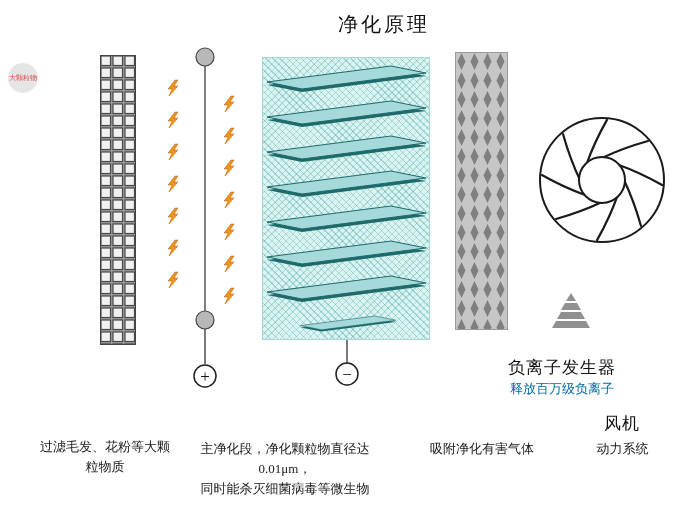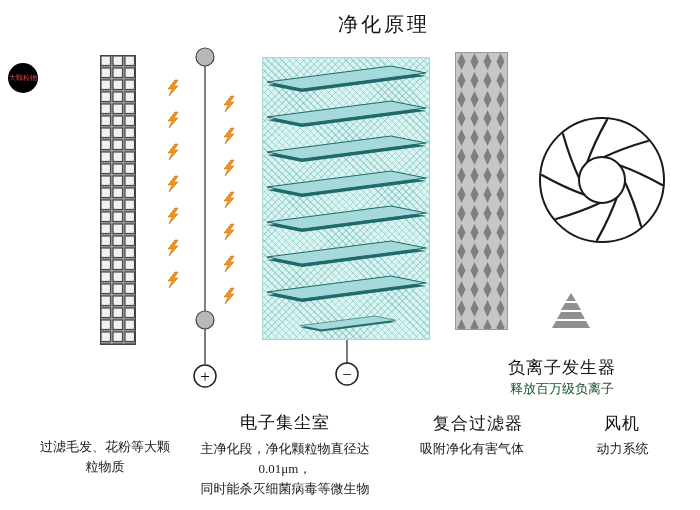--- a/index.html
+++ b/index.html
@@ -5,23 +5,23 @@
   html,body{margin:0;padding:0;background:#fff;}
   #stage{
     position:relative;width:700px;height:510px;background:#ffffff;overflow:hidden;
     font-family:"Liberation Serif","DejaVu Serif",serif;color:#111;
   }
   .abs{position:absolute;}
   .title{font-size:20px;letter-spacing:3px;text-align:right;color:#111;}
   .comp-label{font-size:17px;text-align:center;color:#111;letter-spacing:1px;}
   .comp-desc{font-size:13px;text-align:center;color:#1a1a1a;line-height:1.55;}
   .ion-title{font-size:17px;text-align:center;color:#111;letter-spacing:1px;}
-  .ion-desc{font-size:13px;text-align:center;color:#14532d;}
+  .ion-desc{font-size:13px;text-align:center;color:#0369a1;}
   .particle{
-    width:30px;height:30px;border-radius:50%;background:#000000;
+    width:30px;height:30px;border-radius:50%;background:#e5e5e5;
     display:flex;align-items:center;justify-content:center;text-align:center;
     color:#e04848;font-size:7px;line-height:1.15;padding:1px;box-sizing:border-box;
   }
   .chamber{
     background-color:#daf4f2;
     background-image:
       repeating-linear-gradient(45deg, rgba(30,140,140,.30) 0 1px, transparent 1px 5px),
       repeating-linear-gradient(-45deg, rgba(30,140,140,.22) 0 1px, transparent 1px 5px);
     border:1px solid #a8d8d4;box-sizing:border-box;
   }
@@ -140,33 +140,31 @@
   <svg class="abs" style="left:543px;top:293px;" width="56" height="40" viewBox="0 0 56 40">
     <polygon points="28,0 33,8 23,8" fill="#909090"></polygon>
     <polygon points="22,10 34,10 38,17 18,17" fill="#909090"></polygon>
     <polygon points="18,19 38,19 42,26 14,26" fill="#909090"></polygon>
     <polygon points="13,28 43,28 47,35 9,35" fill="#909090"></polygon>
   </svg>
 
   <div class="abs ion-title" style="left:492px;top:356px;width:140px;">负离子发生器</div>
   <div class="abs ion-desc" style="left:492px;top:380px;width:140px;">释放百万级负离子</div>
 
-  <div class="abs comp-label" style="left:230px;top:411px;width:110px;">电子集尘室</div>
-  <div class="abs comp-label" style="left:428px;top:412px;width:100px;">复合过滤器</div>
   <div class="abs comp-label" style="left:592px;top:412px;width:60px;">风机</div>
 
   <div class="abs comp-desc" style="left:22px;top:437px;width:166px;">
     <div>过滤毛发、花粉等大颗</div>
     <div>粒物质</div>
   </div>
   <div class="abs comp-desc" style="left:182px;top:439px;width:206px;">
     <div>主净化段，净化颗粒物直径达</div>
     <div>0.01μm，</div>
     <div>同时能杀灭细菌病毒等微生物</div>
   </div>
-  <div class="abs comp-desc" style="left:412px;top:439px;width:120px;">
+  <div class="abs comp-desc" style="left:422px;top:439px;width:120px;">
     <div>吸附净化有害气体</div>
   </div>
   <div class="abs comp-desc" style="left:585px;top:439px;width:75px;">
     <div>动力系统</div>
   </div>
 
 </div>
 
 </body></html>

